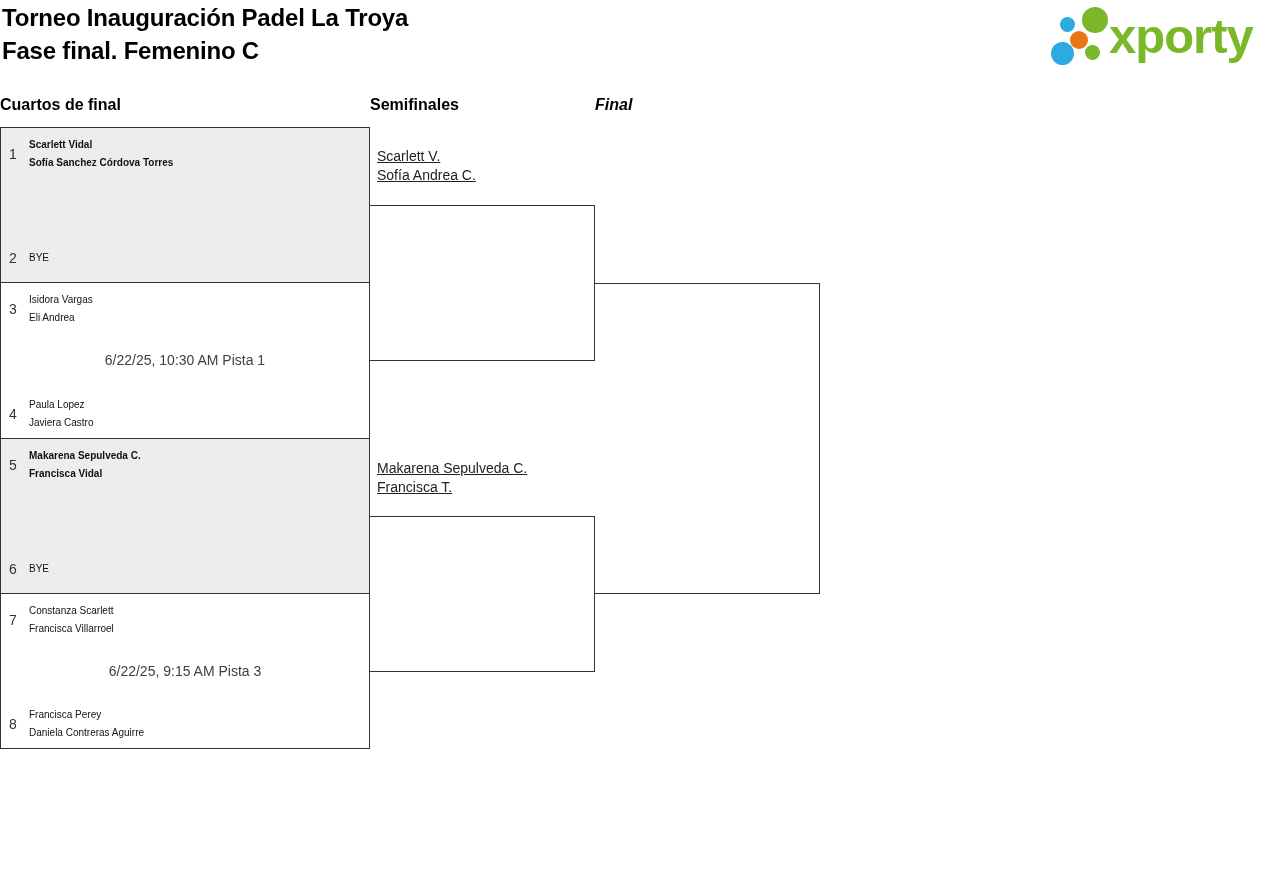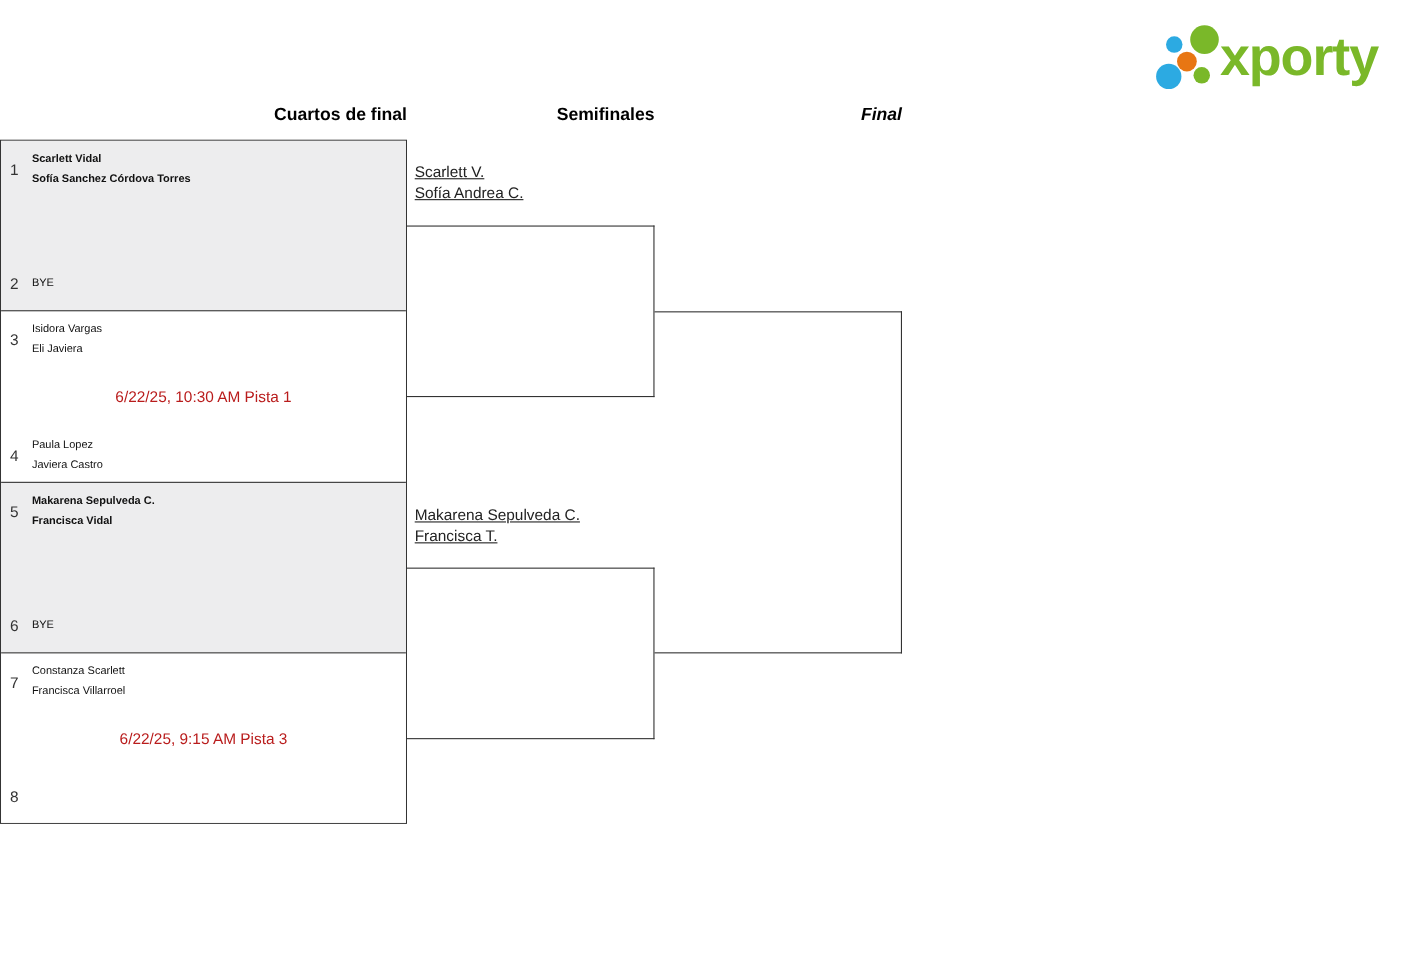--- a/index.html
+++ b/index.html
@@ -12,36 +12,36 @@
   .page { position: absolute; inset: 0; }
 
   
   .title {
     position: absolute; left: 2px; top: 1px;
     font-size: 24px; line-height: 33px; font-weight: 700; color: #000;
     letter-spacing: -0.2px;
   }
 
   
-  .logo { position: absolute; left: 1045px; top: 16px; width: 235px; height: 75px; display: block; text-decoration: none; cursor: pointer; }
+  .logo { position: absolute; left: 1045px; top: 0; width: 235px; height: 75px; display: block; text-decoration: none; cursor: pointer; }
   .dot { position: absolute; border-radius: 50%; }
   .dot-green-lg  { left: 37px; top: 7px;  width: 26px; height: 26px; background: #7ab829; }
   .dot-blue-sm   { left: 15px; top: 17px; width: 15px; height: 15px; background: #2caae2; }
   .dot-orange    { left: 25px; top: 31px; width: 18px; height: 18px; background: #e87613; }
   .dot-blue-lg   { left: 6px;  top: 42px; width: 23px; height: 23px; background: #2caae2; }
   .dot-green-sm  { left: 40px; top: 45px; width: 15px; height: 15px; background: #7ab829; }
   .logo-text {
     position: absolute; left: 64px; top: 8px;
     font-size: 49px; line-height: 56px; font-weight: 700;
     letter-spacing: -1px; color: #7ab829;
   }
 
   
   .round-header {
-    position: absolute; top: 96px; text-align: right;
+    position: absolute; top: 96px; text-align: left;
     font-size: 16px; font-weight: 700; color: #000;
   }
   .rh-1 { left: 0;     width: 370px; }
   .rh-2 { left: 370px; width: 225px; }
   .rh-3 { left: 595px; width: 225px; font-style: italic; }
 
   
   .qf-col {
     position: absolute; left: 0; top: 127px; width: 370px; height: 622px;
     border: 1.5px solid #333; box-sizing: border-box;
@@ -59,21 +59,21 @@
   .team-row.bottom { bottom: 6px; }
   .seed { flex: 0 0 20px; width: 20px; font-size: 14px; color: #333; }
   .names { font-size: 10px; line-height: 18px; color: #111; }
   .names.advanced { font-weight: 700; }
   .name-line { display: block; white-space: nowrap; }
   .name-line:empty { display: none; }
 
   .schedule {
     position: absolute; left: 0; right: 0; top: 50%;
     transform: translateY(-50%);
-    text-align: center; font-size: 14px; color: #b91c1c;
+    text-align: center; font-size: 14px; color: #404040;
   }
   .schedule:empty { display: none; }
 
   
   .connector {
     position: absolute; box-sizing: border-box;
     border: 1.5px solid #333; border-left: none; background: transparent;
   }
   .sf-1   { left: 370px; top: 205px; width: 225px; height: 156px; }
   .sf-2   { left: 370px; top: 516px; width: 225px; height: 156px; }
@@ -85,20 +85,24 @@
     font-size: 14px; line-height: 19px; color: #222; text-decoration: underline;
   }
   .wl-1 { top: 147px; }
   .wl-2 { top: 459px; }
 </style>
 </head>
 <body>
 
 <div class="page">
 
+  <div class="title">
+    <div>Torneo Inauguración Padel La Troya</div>
+    <div>Fase final. Femenino C</div>
+  </div>
 
   <a class="logo">
     <span class="dot dot-green-lg"></span>
     <span class="dot dot-blue-sm"></span>
     <span class="dot dot-orange"></span>
     <span class="dot dot-blue-lg"></span>
     <span class="dot dot-green-sm"></span>
     <span class="logo-text">xporty</span>
   </a>
 
@@ -124,21 +128,21 @@
 
         </span>
       </div>
     </div>
 
     <div class="match">
       <div class="team-row top">
         <span class="seed">3</span>
         <span class="names">
           <span class="name-line">Isidora Vargas</span>
-          <span class="name-line">Eli Javiera</span>
+          <span class="name-line">Eli Andrea</span>
         </span>
       </div>
       <div class="schedule">6/22/25, 10:30 AM Pista 1</div>
       <div class="team-row bottom">
         <span class="seed">4</span>
         <span class="names">
           <span class="name-line">Paula Lopez</span>
           <span class="name-line">Javiera Castro</span>
         </span>
       </div>
@@ -166,20 +170,24 @@
       <div class="team-row top">
         <span class="seed">7</span>
         <span class="names">
           <span class="name-line">Constanza Scarlett</span>
           <span class="name-line">Francisca Villarroel</span>
         </span>
       </div>
       <div class="schedule">6/22/25, 9:15 AM Pista 3</div>
       <div class="team-row bottom">
         <span class="seed">8</span>
+        <span class="names">
+          <span class="name-line">Francisca Perey</span>
+          <span class="name-line">Daniela Contreras Aguirre</span>
+        </span>
       </div>
     </div>
 
   </div>
 
   <div class="connector sf-1"></div>
   <div class="connector sf-2"></div>
   <div class="connector final-c"></div>
 
   <div class="winner-label wl-1">

